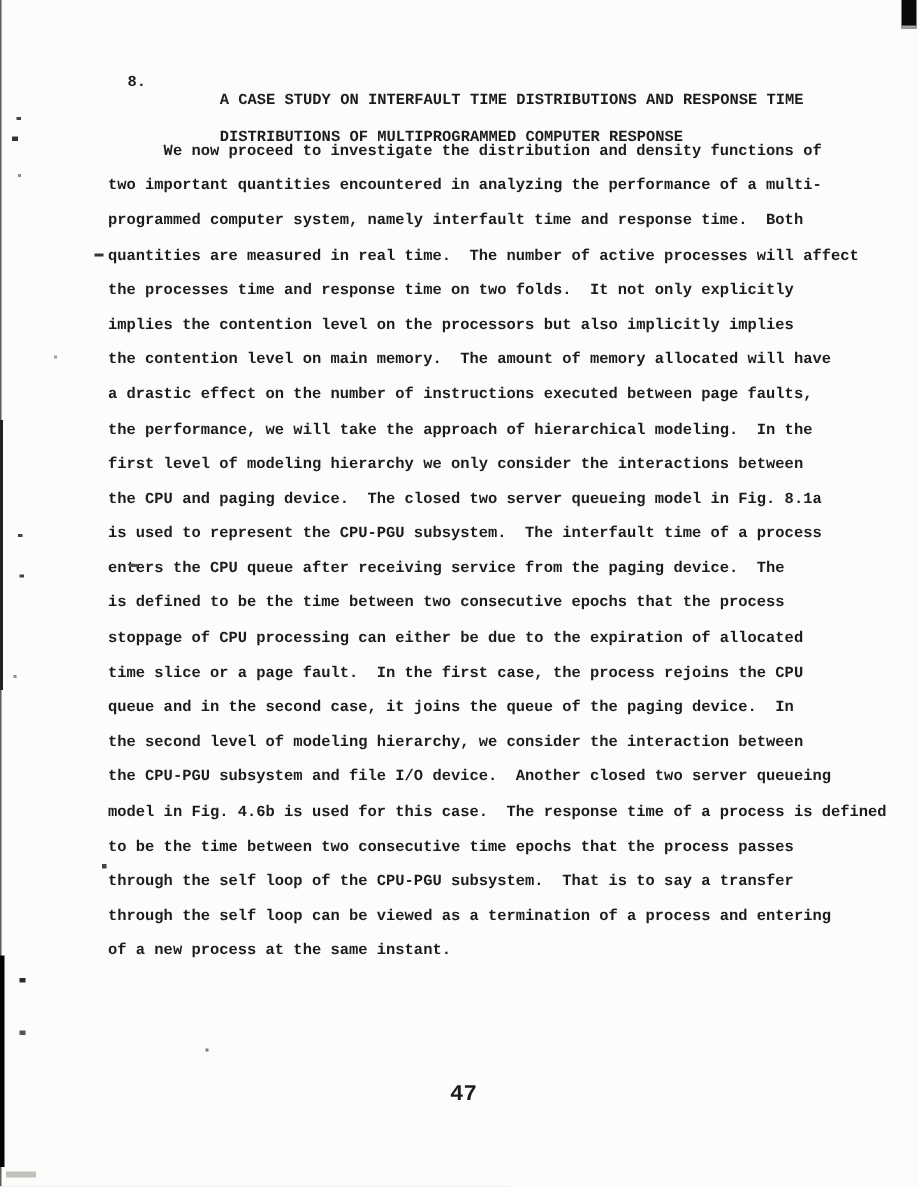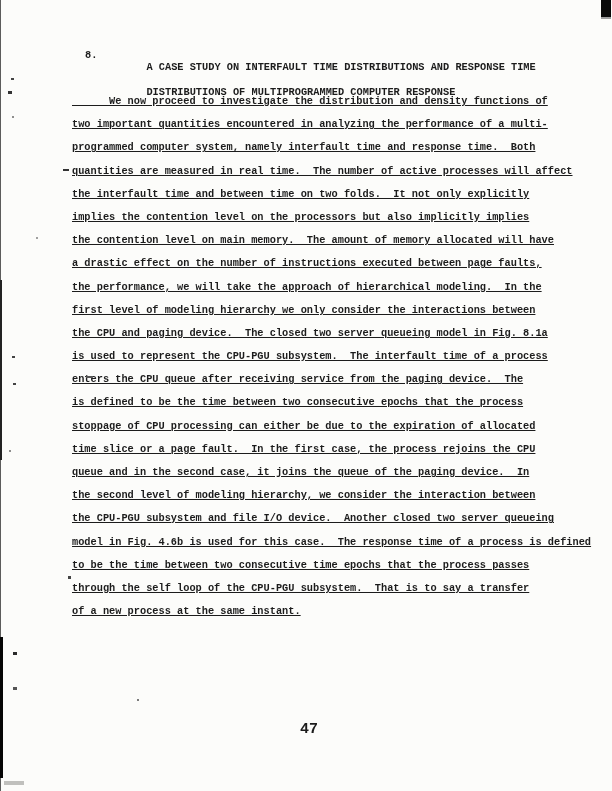--- a/index.html
+++ b/index.html
@@ -35,21 +35,20 @@
     position: absolute;
     left: 72px;
     top: 90px;
     width: 535px;
   }
   .ln {
     height: 23.2px;
     line-height: 23.2px;
     font-size: 10.3px;
     white-space: pre;
-    text-decoration: underline;
   }
 
   
   .page-number {
     position: absolute;
     left: 300px;
     top: 721px;
     font-size: 15px;
   }
 
@@ -102,38 +101,39 @@
       <span class="h-line">A CASE STUDY ON INTERFAULT TIME DISTRIBUTIONS AND RESPONSE TIME</span><br>
       <span class="h-line">DISTRIBUTIONS OF MULTIPROGRAMMED COMPUTER RESPONSE</span>
     </span>
   </div>
 
   <div class="body-text">
     <div class="ln">      We now proceed to investigate the distribution and density functions of</div>
     <div class="ln">two important quantities encountered in analyzing the performance of a multi-</div>
     <div class="ln">programmed computer system, namely interfault time and response time.  Both</div>
     <div class="ln">quantities are measured in real time.  The number of active processes will affect</div>
-    <div class="ln">the interfault time and between time on two folds.  It not only explicitly</div>
+    <div class="ln">the processes time and response time on two folds.  It not only explicitly</div>
     <div class="ln">implies the contention level on the processors but also implicitly implies</div>
     <div class="ln">the contention level on main memory.  The amount of memory allocated will have</div>
     <div class="ln">a drastic effect on the number of instructions executed between page faults,</div>
     <div class="ln">the performance, we will take the approach of hierarchical modeling.  In the</div>
     <div class="ln">first level of modeling hierarchy we only consider the interactions between</div>
     <div class="ln">the CPU and paging device.  The closed two server queueing model in Fig. 8.1a</div>
     <div class="ln">is used to represent the CPU-PGU subsystem.  The interfault time of a process</div>
     <div class="ln">enters the CPU queue after receiving service from the paging device.  The</div>
     <div class="ln">is defined to be the time between two consecutive epochs that the process</div>
     <div class="ln">stoppage of CPU processing can either be due to the expiration of allocated</div>
     <div class="ln">time slice or a page fault.  In the first case, the process rejoins the CPU</div>
     <div class="ln">queue and in the second case, it joins the queue of the paging device.  In</div>
     <div class="ln">the second level of modeling hierarchy, we consider the interaction between</div>
     <div class="ln">the CPU-PGU subsystem and file I/O device.  Another closed two server queueing</div>
     <div class="ln">model in Fig. 4.6b is used for this case.  The response time of a process is defined</div>
     <div class="ln">to be the time between two consecutive time epochs that the process passes</div>
     <div class="ln">through the self loop of the CPU-PGU subsystem.  That is to say a transfer</div>
+    <div class="ln">through the self loop can be viewed as a termination of a process and entering</div>
     <div class="ln">of a new process at the same instant.</div>
   </div>
 
   <div class="page-number">47</div>
 
   <div class="artifact corner-block"></div>
   <div class="artifact edge-line-thin"></div>
   <div class="artifact edge-line-mid"></div>
   <div class="artifact edge-line-thick"></div>
   <div class="artifact speck sp1"></div>

